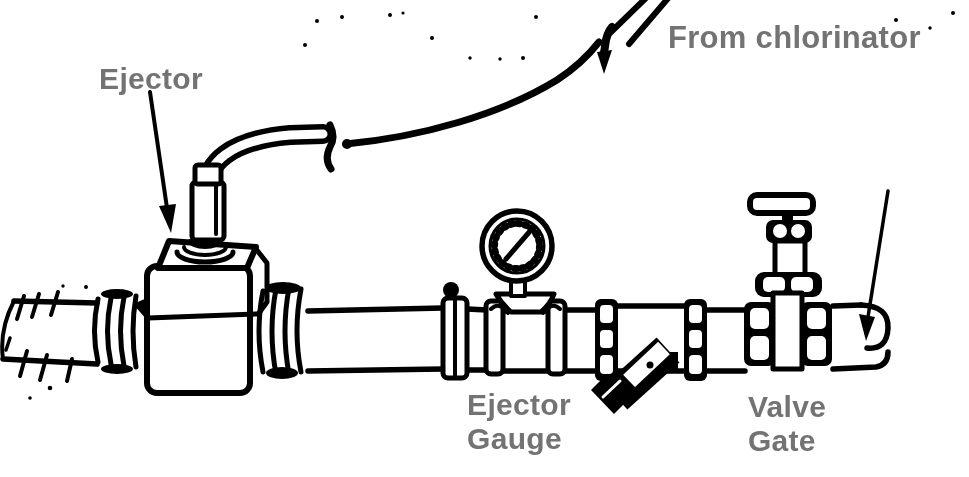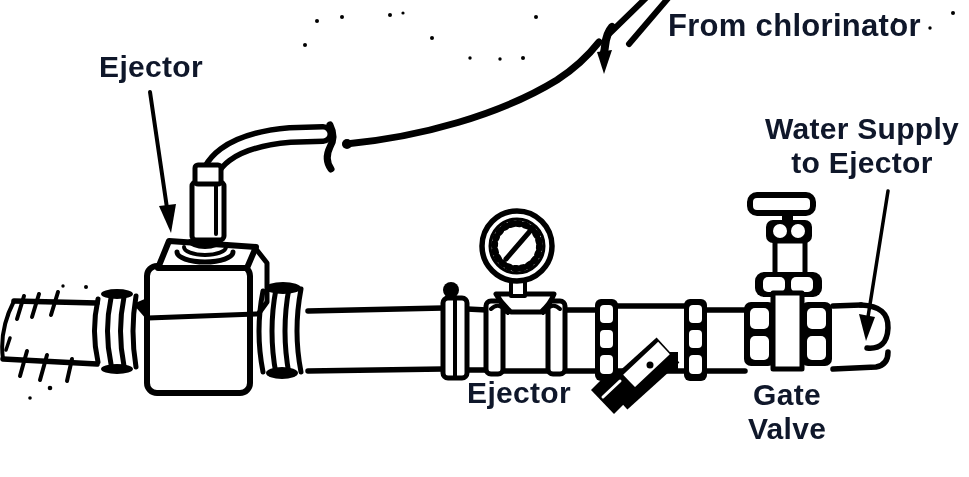--- a/index.html
+++ b/index.html
@@ -1,21 +1,21 @@
 <!DOCTYPE html>
 <html><head>
 <meta charset="utf-8">
 <style>
   html,body{margin:0;padding:0;background:#fff;}
   .stage{position:relative;width:969px;height:477px;background:#fff;overflow:hidden;
          font-family:"Liberation Sans",sans-serif;}
   .stage svg{position:absolute;left:0;top:0;}
-  .lbl{position:absolute;color:#0f172a;font-weight:700;font-size:30px;line-height:34px;
-       white-space:nowrap;letter-spacing:.3px;}
-  .lbl.center{transform:translateX(-50%);text-align:center;}
+  .lbl{position:absolute;color:#737373;font-weight:700;font-size:30px;line-height:34px;
+       white-space:nowrap;letter-spacing:.3px;margin-top:12px;}
+  .lbl.center{transform:translateX(-50%);}
   .lbl.big{font-size:31px;}
 </style>
 </head>
 <body>
 
 <div class="stage">
 
 <svg width="969" height="477" viewBox="0 0 969 477" stroke="#000" fill="none" stroke-linecap="round" stroke-linejoin="round">
 
   <g fill="#000" stroke="none">
@@ -201,28 +201,25 @@
   <g>
     <path d="M 888,191 L 868,317" stroke-width="3.5"></path>
     <polygon points="859,314 875,317 866,341" fill="#000" stroke="none"></polygon>
   </g>
 </svg>
 
 <div class="lbl center" style="left:151px;top:50px;">Ejector</div>
 
 <div class="lbl big" style="left:668px;top:9px;">From chlorinator</div>
 
-<div class="lbl center" style="left:862px;top:112px;">
-  <div>Water Supply</div>
-  <div>to Ejector</div>
-</div>
 
 <div class="lbl center" style="left:519px;top:376px;">
   <div>Ejector</div>
+  <div>Gauge</div>
 </div>
 
 
 <div class="lbl center" style="left:787px;top:378px;">
+  <div>Valve</div>
   <div>Gate</div>
-  <div>Valve</div>
 </div>
 
 </div>
 
 </body></html>

